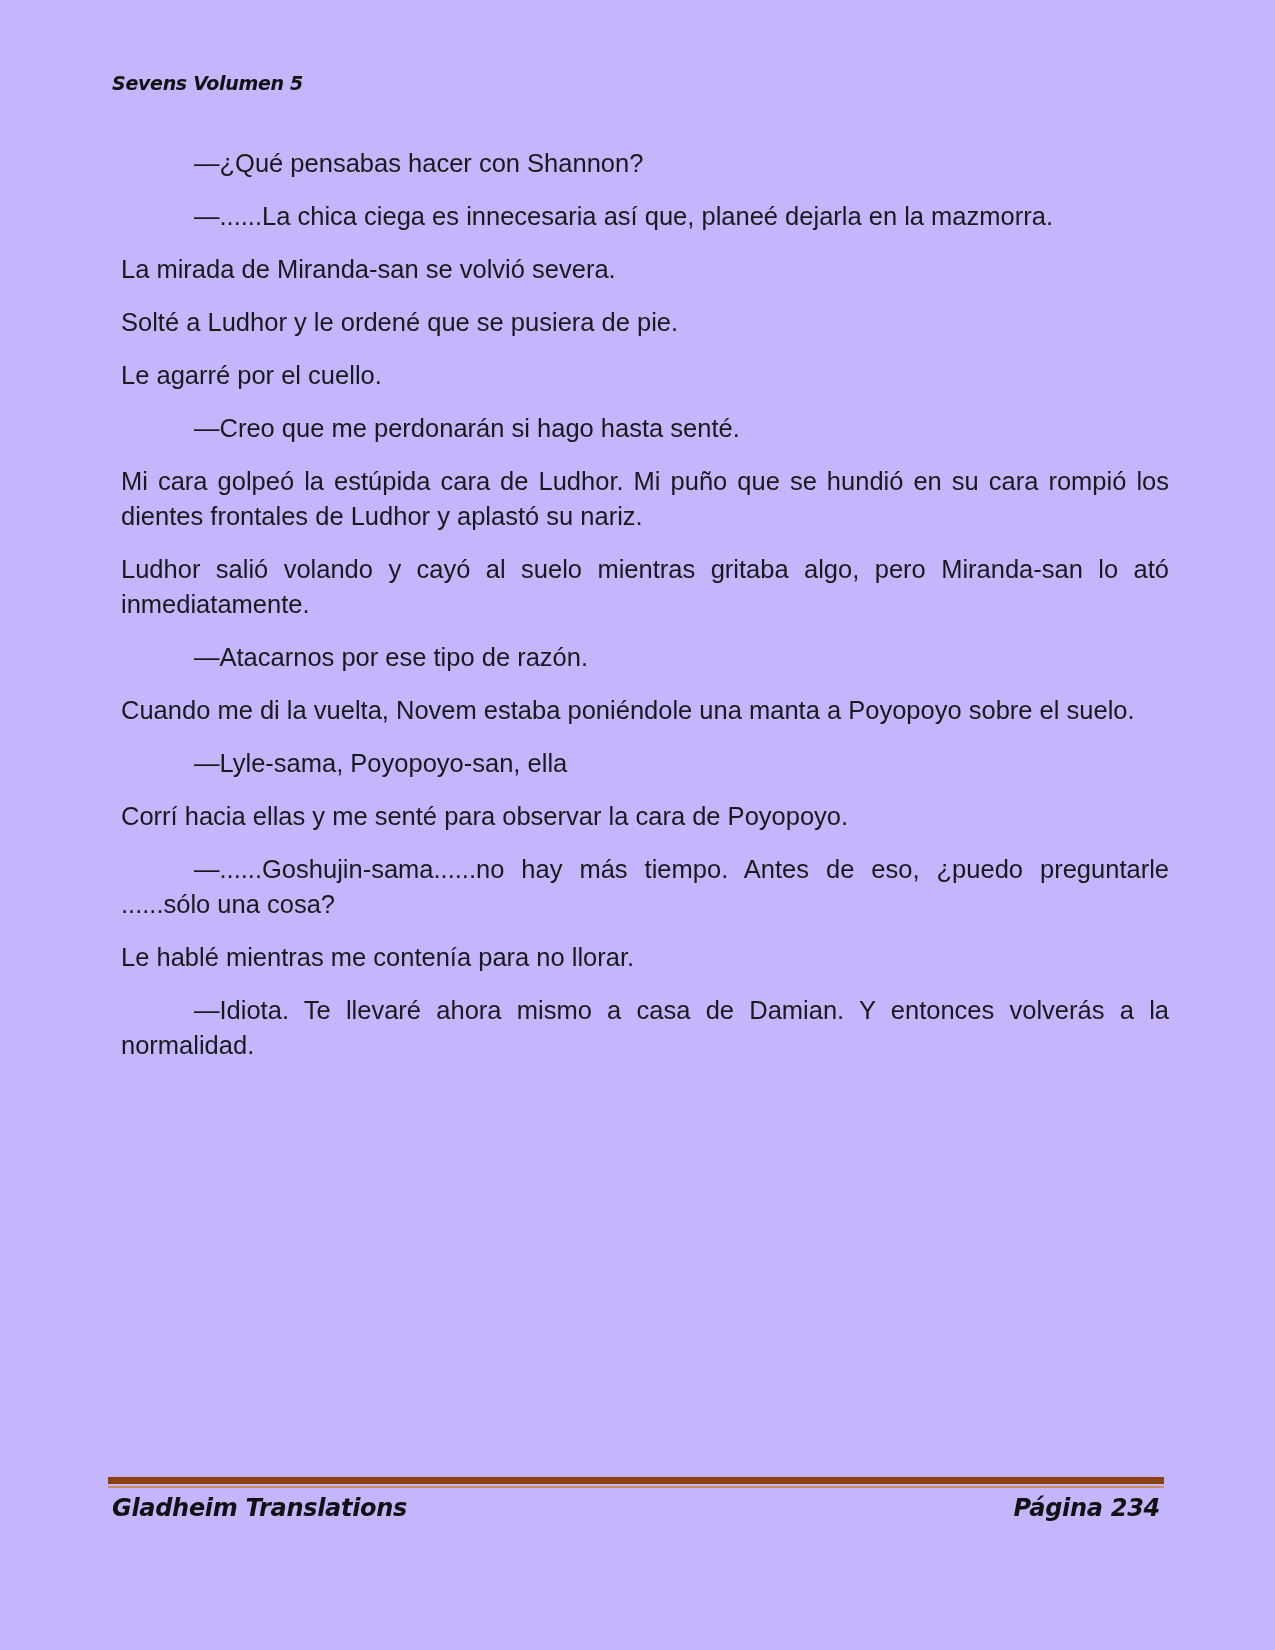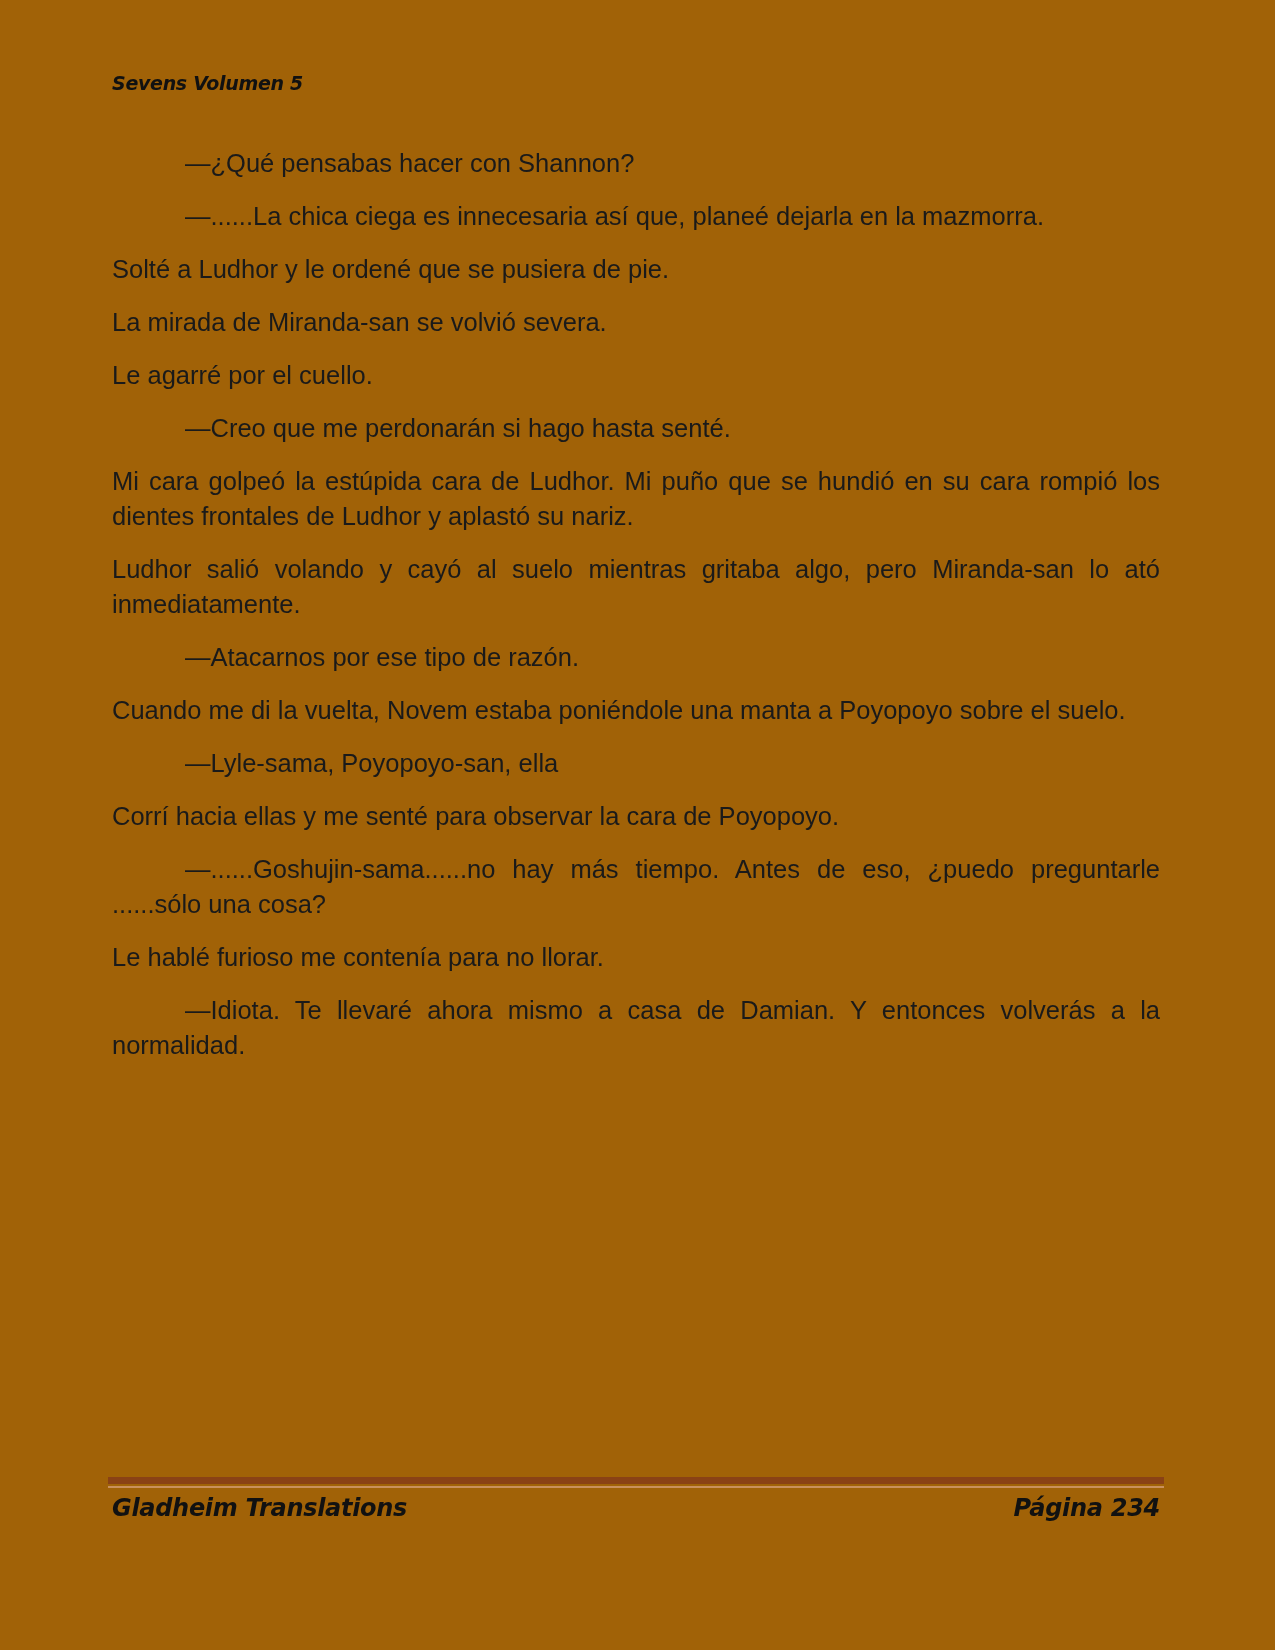--- a/index.html
+++ b/index.html
@@ -1,24 +1,24 @@
 <!DOCTYPE html>
 <html><head>
 <meta charset="utf-8">
 <style>
   html, body { margin: 0; padding: 0; background: #ffffff; }
   body { width: 1275px; height: 1650px; position: relative; overflow: hidden; }
-  .page { position: absolute; left: 0; top: 0; width: 1275px; height: 1650px; background: #a16207; }
+  .page { position: absolute; left: 0; top: 0; width: 1275px; height: 1650px; background: #c4b5fd; }
   .running-header {
     position: absolute; left: 112px; top: 72px;
     font-family: "DejaVu Sans", sans-serif; font-weight: bold; font-style: italic;
     font-size: 19px; color: #111; letter-spacing: -0.3px;
   }
   .body-text {
-    position: absolute; left: 112px; top: 146px; width: 1048px;
+    position: absolute; left: 121px; top: 146px; width: 1048px;
     font-family: "Liberation Sans", sans-serif; font-size: 25.5px; line-height: 35px;
     color: #1a1a1a; text-align: justify;
   }
   .para { margin: 0 0 18px 0; }
   .para.dialogue { text-indent: 73px; }
   .footer-rule {
     position: absolute; left: 108px; top: 1477px; width: 1056px; height: 7px;
     background: #8a4215;
   }
   .footer-rule-thin {
@@ -35,32 +35,32 @@
 </style>
 </head>
 <body>
 
 <div class="page">
   <div class="running-header">Sevens Volumen 5</div>
 
   <div class="body-text">
     <p class="para dialogue">—¿Qué pensabas hacer con Shannon?</p>
     <p class="para dialogue">—......La chica ciega es innecesaria así que, planeé dejarla en la mazmorra.</p>
+    <p class="para">La mirada de Miranda-san se volvió severa.</p>
     <p class="para">Solté a Ludhor y le ordené que se pusiera de pie.</p>
-    <p class="para">La mirada de Miranda-san se volvió severa.</p>
     <p class="para">Le agarré por el cuello.</p>
     <p class="para dialogue">—Creo que me perdonarán si hago hasta senté.</p>
     <p class="para">Mi cara golpeó la estúpida cara de Ludhor. Mi puño que se hundió en su cara rompió los dientes frontales de Ludhor y aplastó su nariz.</p>
     <p class="para">Ludhor salió volando y cayó al suelo mientras gritaba algo, pero Miranda-san lo ató inmediatamente.</p>
     <p class="para dialogue">—Atacarnos por ese tipo de razón.</p>
     <p class="para">Cuando me di la vuelta, Novem estaba poniéndole una manta a Poyopoyo sobre el suelo.</p>
     <p class="para dialogue">—Lyle-sama, Poyopoyo-san, ella</p>
     <p class="para">Corrí hacia ellas y me senté para observar la cara de Poyopoyo.</p>
     <p class="para dialogue">—......Goshujin-sama......no hay más tiempo. Antes de eso, ¿puedo preguntarle ......sólo una cosa?</p>
-    <p class="para">Le hablé furioso me contenía para no llorar.</p>
+    <p class="para">Le hablé mientras me contenía para no llorar.</p>
     <p class="para dialogue">—Idiota. Te llevaré ahora mismo a casa de Damian. Y entonces volverás a la normalidad.</p>
   </div>
 
   <div class="footer-rule"></div>
   <div class="footer-rule-thin"></div>
   <div class="footer-left">Gladheim Translations</div>
   <div class="footer-right">Página 234</div>
 </div>
 
 </body></html>

